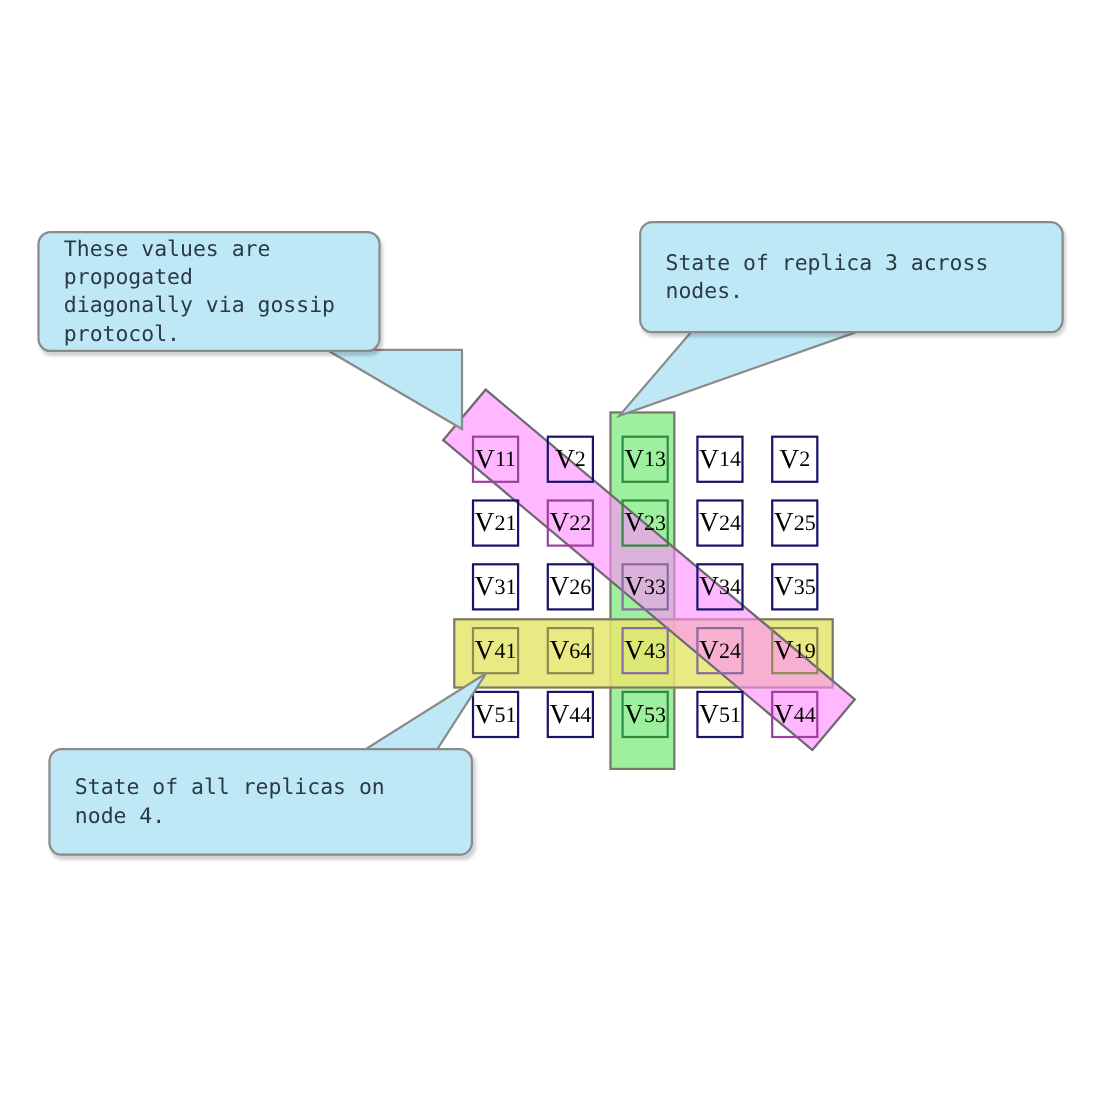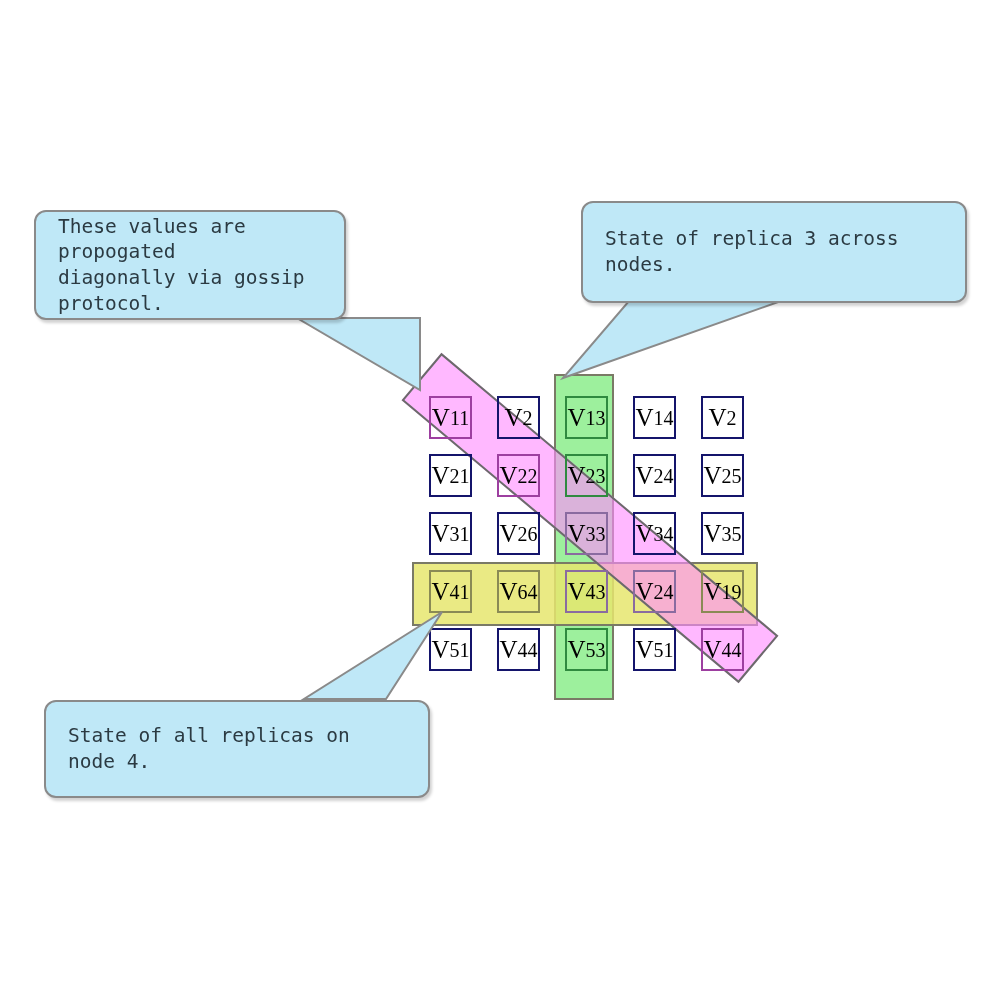--- a/index.html
+++ b/index.html
@@ -71,21 +71,21 @@
   }
   .callout .txt{
     font-family:"DejaVu Sans Mono", monospace;
     font-size:19.5px;
     color:#2b3a42;
     line-height:1.32;
     white-space:pre-line;
   }
   .callout-1{left:34px; top:210px; width:312px; height:110px;}
   .callout-2{left:581px; top:201px; width:386px; height:102px;}
-  .callout-3{left:44px; top:700px; width:386px; height:98px;}
+  .callout-3{left:44px; top:680px; width:386px; height:98px;}
 
   .tail{position:absolute;z-index:8;overflow:visible;}
 </style>
 </head>
 <body>
 
 <div id="stage">
 
   <div class="band band-col"></div>
   <div class="band band-row"></div>

